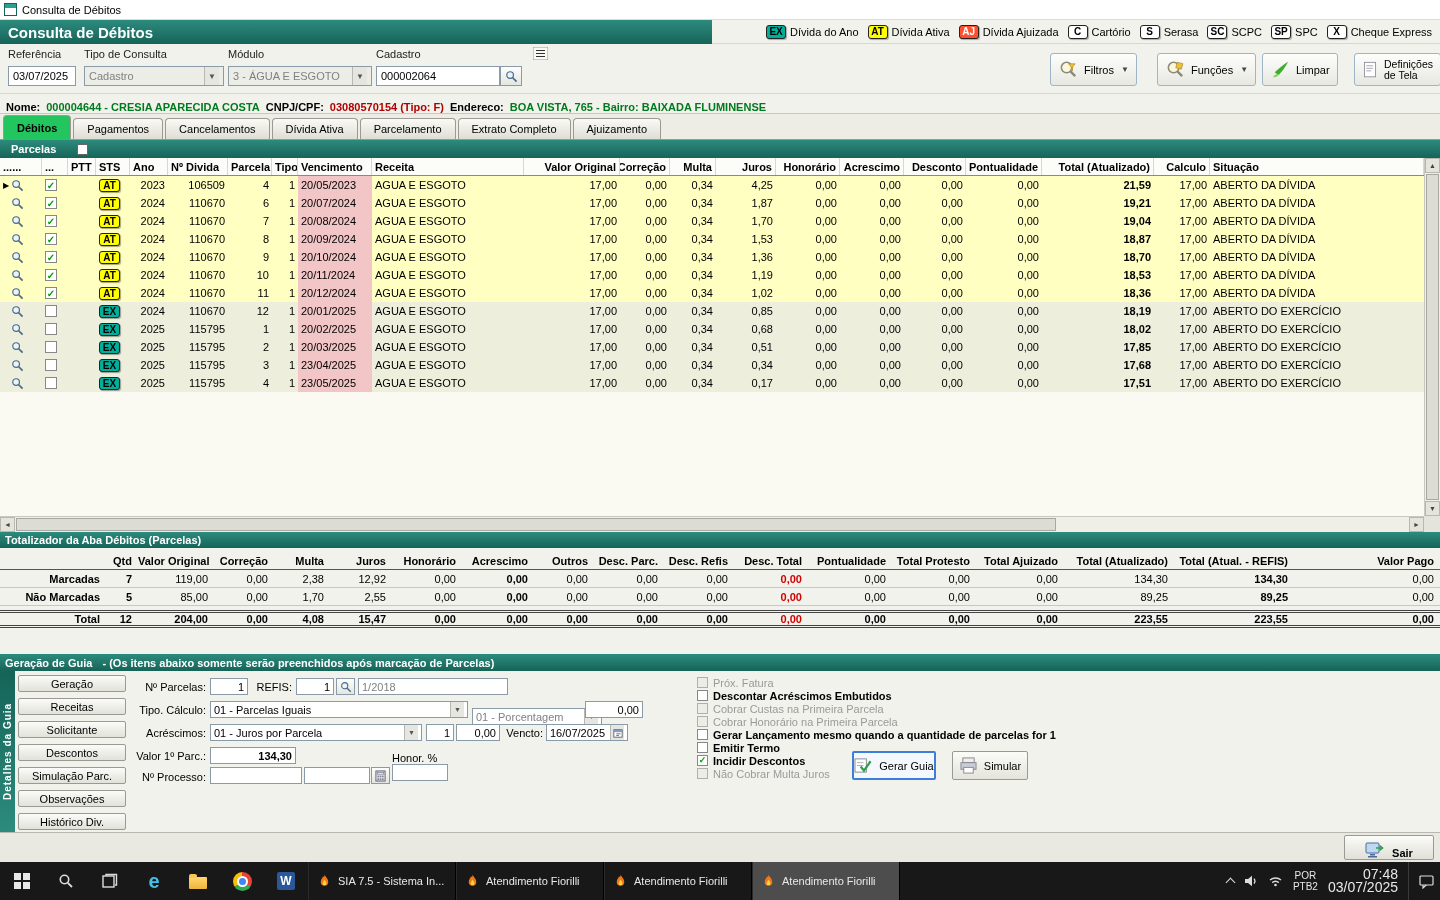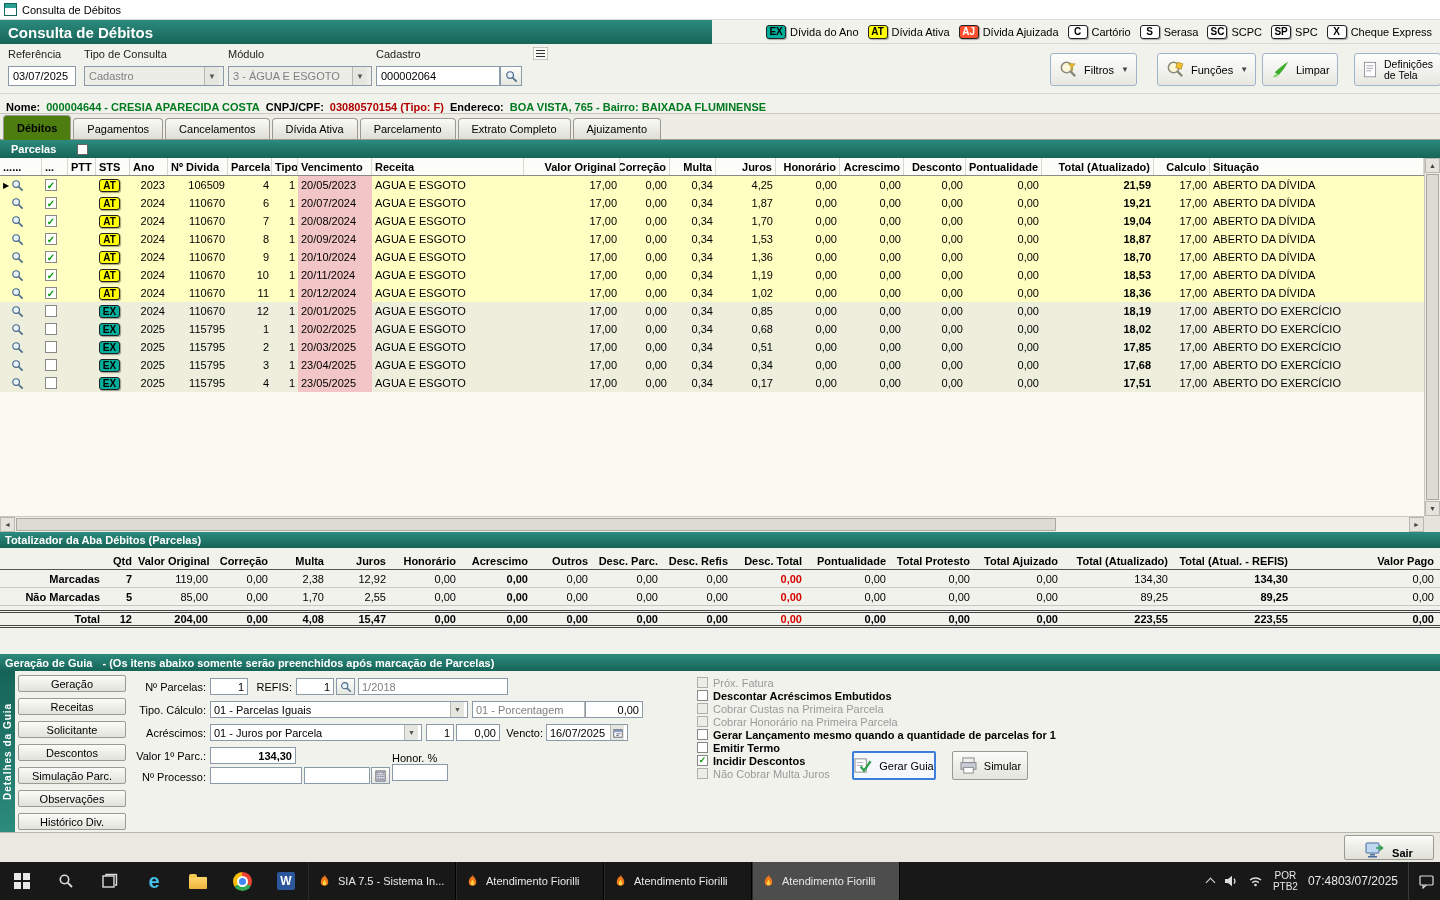--- a/index.html
+++ b/index.html
@@ -36,21 +36,21 @@
 .big-btn .caret{font-size:8px;color:#444;margin-left:2px;}
 .two-line{display:flex;flex-direction:column;line-height:11px;font-size:10.5px;}
 
 
 .name-bar{height:20px;background:#F2F2EC;border-bottom:1px solid #C8C8C0;display:flex;align-items:flex-end;gap:6px;padding-left:6px;font-weight:bold;flex:0 0 auto;white-space:nowrap;}
 .name-bar .green{color:#007A1F;} .name-bar .red{color:#B00000;}
 
 
 .tabs{height:26px;background:#EDEDE6;display:flex;align-items:flex-end;gap:2px;padding-left:3px;border-bottom:1px solid #9A9A92;flex:0 0 auto;}
 .tab{height:21px;padding:0 13px;display:flex;align-items:center;background:linear-gradient(#FAFAF6,#DEDED6);border:1px solid #9A9A92;border-bottom:none;border-radius:4px 4px 0 0;white-space:nowrap;}
-.tab.active{height:25px;background:#4d7c0f;font-weight:bold;margin-bottom:-1px;}
+.tab.active{height:25px;background:#22c55e;font-weight:bold;margin-bottom:-1px;}
 
 
 .parcelas-bar{height:18px;background:var(--teal-grad);color:#fff;font-weight:bold;display:flex;align-items:center;gap:21px;padding-left:11px;flex:0 0 auto;}
 .small-cb{width:11px;height:11px;background:#fff;border:1px solid #666;}
 
 
 .grid-area{height:374px;position:relative;background:#FAFAF2;flex:0 0 auto;
   --cols:42px 26px 28px 34px 38px 60px 44px 26px 74px 152px 96px 50px 46px 60px 64px 64px 62px 76px 112px 56px 1fr;}
 .grid-scroll{position:absolute;left:0;top:0;right:16px;bottom:16px;overflow:hidden;background:#FAFAF2;}
 .grid-header{display:grid;grid-template-columns:var(--cols);height:18px;background:#FCFCF8;border-bottom:1px solid #8A8A82;font-weight:bold;}
@@ -127,21 +127,21 @@
 .folder-ico{width:18px;height:12px;background:linear-gradient(#FFD76E,#F0B43C);border-radius:1px;position:relative;margin-top:4px;}
 .folder-ico::before{content:"";position:absolute;top:-3px;left:0;width:8px;height:4px;background:#F5C853;border-radius:2px 2px 0 0;}
 .chrome-ico{width:19px;height:19px;border-radius:50%;background:conic-gradient(#EA4335 0 33%,#34A853 0 66%,#FBBC05 0 100%);position:relative;}
 .chrome-ico::after{content:"";position:absolute;inset:4px;background:#4285F4;border:2px solid #fff;border-radius:50%;}
 .word-ico{width:18px;height:18px;background:#2B579A;color:#fff;font-weight:bold;font-size:12px;display:flex;align-items:center;justify-content:center;border-radius:2px;}
 .tb-app{width:148px;display:flex;align-items:center;gap:6px;padding:0 8px;border-right:1px solid #000;border-left:1px solid #2A2A2A;font-size:11px;overflow:hidden;white-space:nowrap;flex:0 0 auto;}
 .tb-app.active{background:#4D4D4D;}
 .tray{margin-left:auto;display:flex;align-items:center;gap:10px;padding-right:6px;}
 .chev{width:7px;height:7px;border-left:1.6px solid #DDD;border-top:1.6px solid #DDD;transform:rotate(45deg);margin-top:3px;}
 .lang{display:flex;flex-direction:column;align-items:center;font-size:10px;line-height:11px;}
-.clock{display:flex;flex-direction:row;align-items:flex-end;font-size:12px;line-height:13px;}
+.clock{display:flex;flex-direction:column;align-items:flex-end;font-size:14px;line-height:13px;}
 .tb-sep{width:1px;background:#3A3A3A;height:100%;}
 </style>
 </head>
 <body>
 
 <div class="screen">
 
   <div class="titlebar">
     <span class="app-ico"></span>
     <span>Consulta de Débitos</span>
@@ -888,21 +888,21 @@
           <line x1="8.4" y1="8.4" x2="12.5" y2="12.5" stroke="#4A6B8A" stroke-width="1.8"></line>
         </svg>
     </span>
     <span class="g-inp dis" style="left:358px;top:7px;width:150px">1/2018</span>
 
     <span class="g-label" style="left:118px;top:33px;width:88px">Tipo. Cálculo:</span>
     <span class="g-sel" style="left:210px;top:30px;width:258px">
       <span>01 - Parcelas Iguais</span>
       <span class="arrow-btn">▼</span>
     </span>
-    <span class="g-sel dis" style="left:472px;top:30px;width:130px">
+    <span class="g-sel dis" style="left:472px;top:37px;width:130px">
       <span>01 - Porcentagem</span>
       <span class="arrow-btn">▼</span>
     </span>
     <span class="g-inp num-inp" style="left:585px;top:30px;width:58px">0,00</span>
 
     <span class="g-label" style="left:118px;top:56px;width:88px">Acréscimos:</span>
     <span class="g-sel" style="left:210px;top:53px;width:212px">
       <span>01 - Juros por Parcela</span>
       <span class="arrow-btn">▼</span>
     </span>

